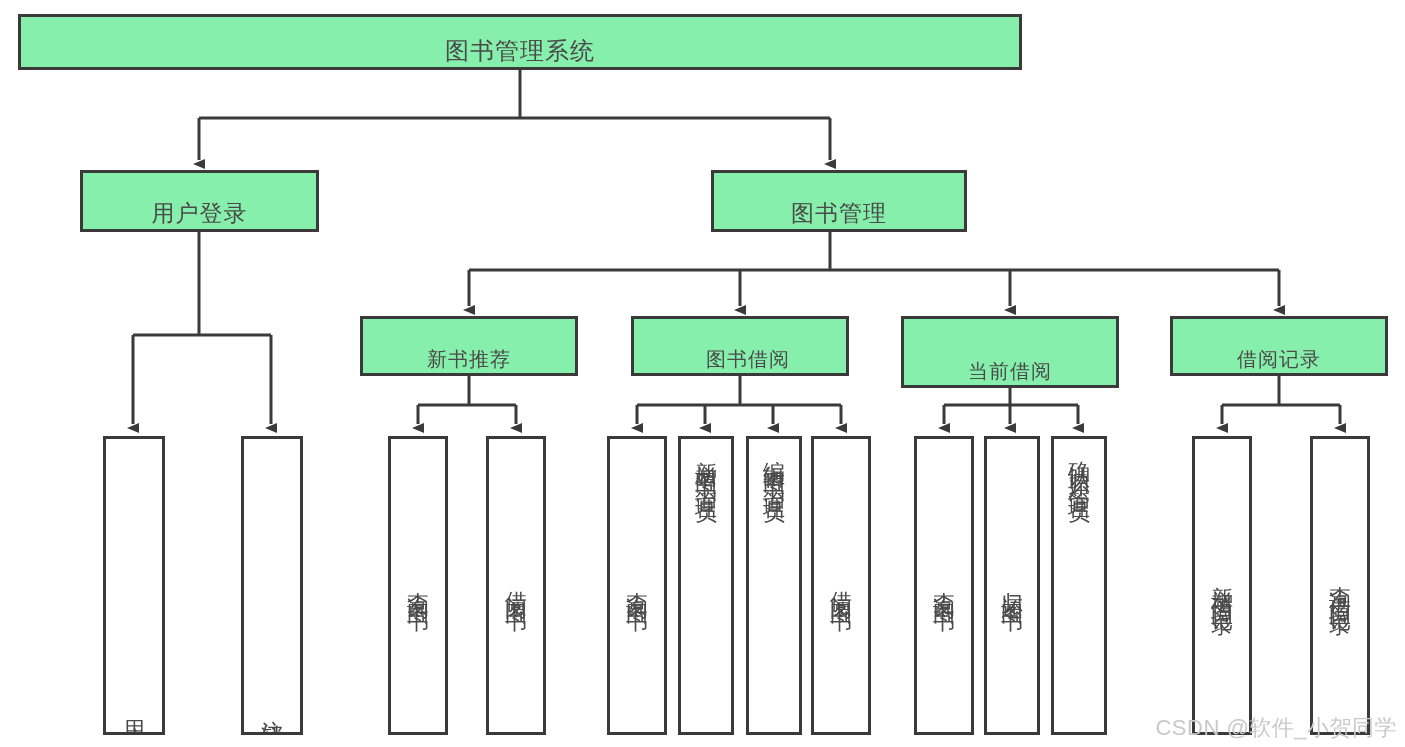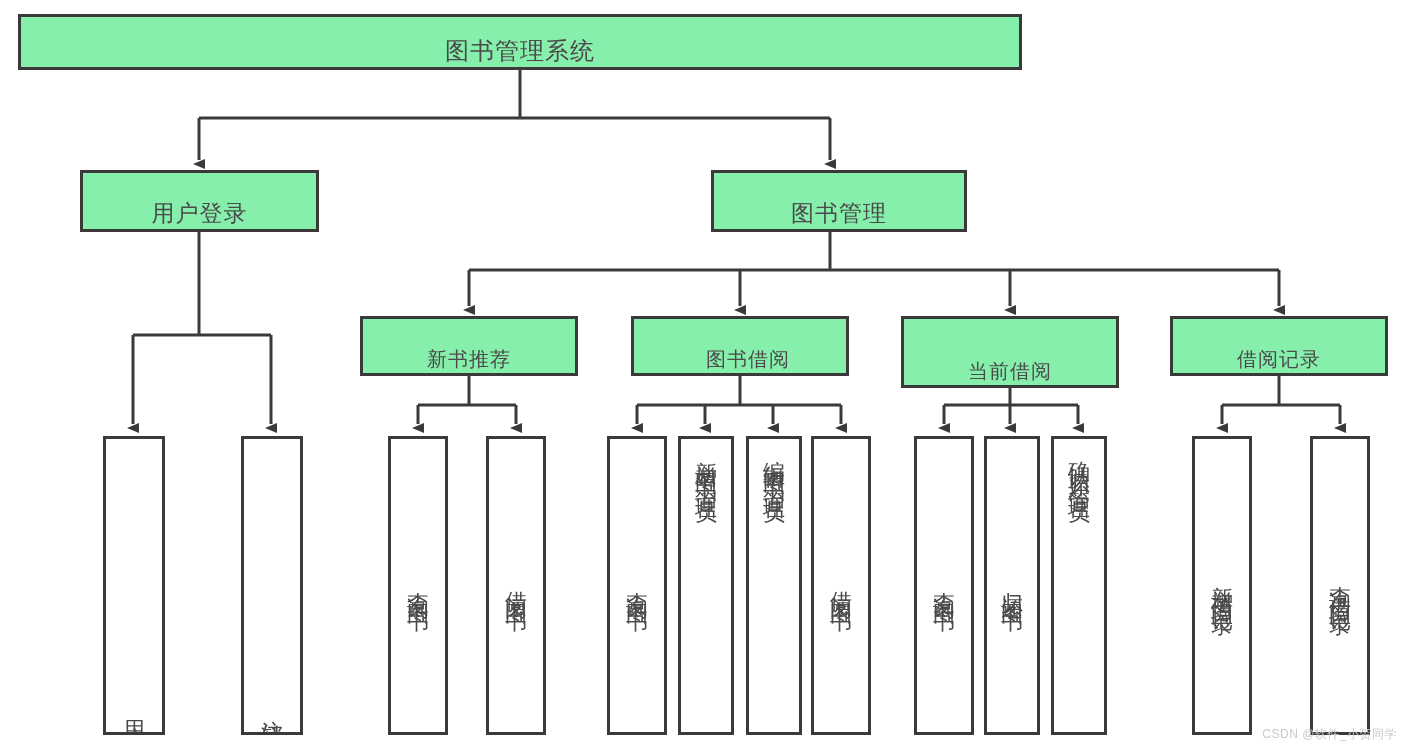--- a/index.html
+++ b/index.html
@@ -64,21 +64,21 @@
   }
   .leaf.align-bottom  { align-items: flex-end;  padding-bottom: 6px; }
   .leaf.align-center  { align-items: center; }
   .leaf.align-top     { align-items: flex-start; padding-top: 4px; }
 
   #watermark {
     position: absolute;
     right: 8px;
     bottom: 4px;
     color: #c9c9c9;
-    font-size: 12px;
+    font-size: 22px;
     letter-spacing: 0.5px;
     white-space: nowrap;
   }
 </style>
 </head>
 <body>
 
 <div id="canvas">
 
   <svg id="wires" viewBox="0 0 1405 747" width="1405" height="747" xmlns="http://www.w3.org/2000/svg">

